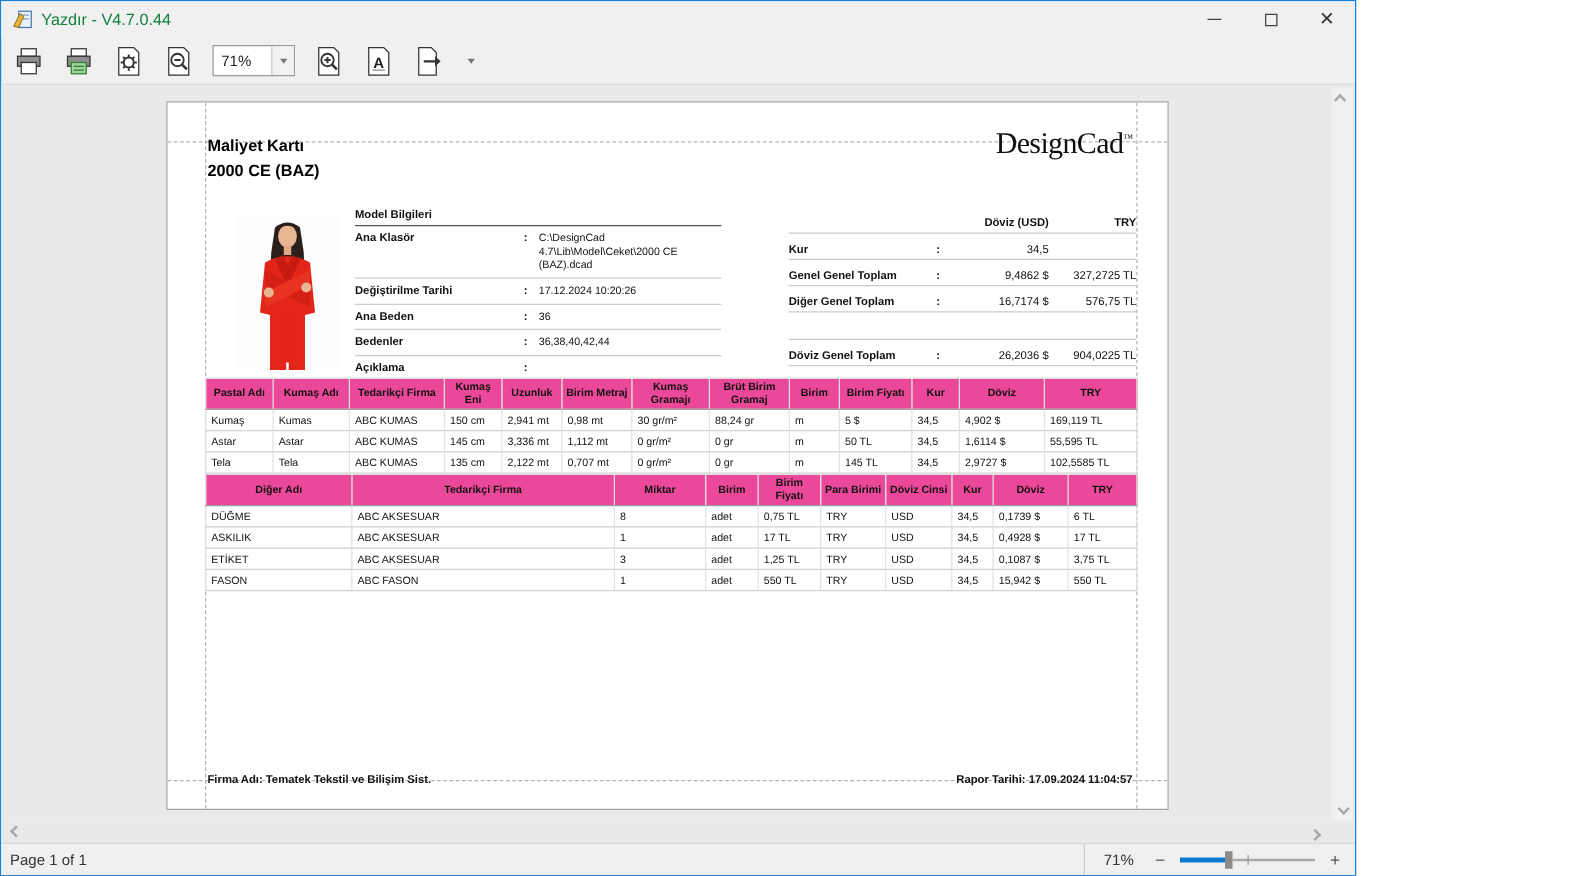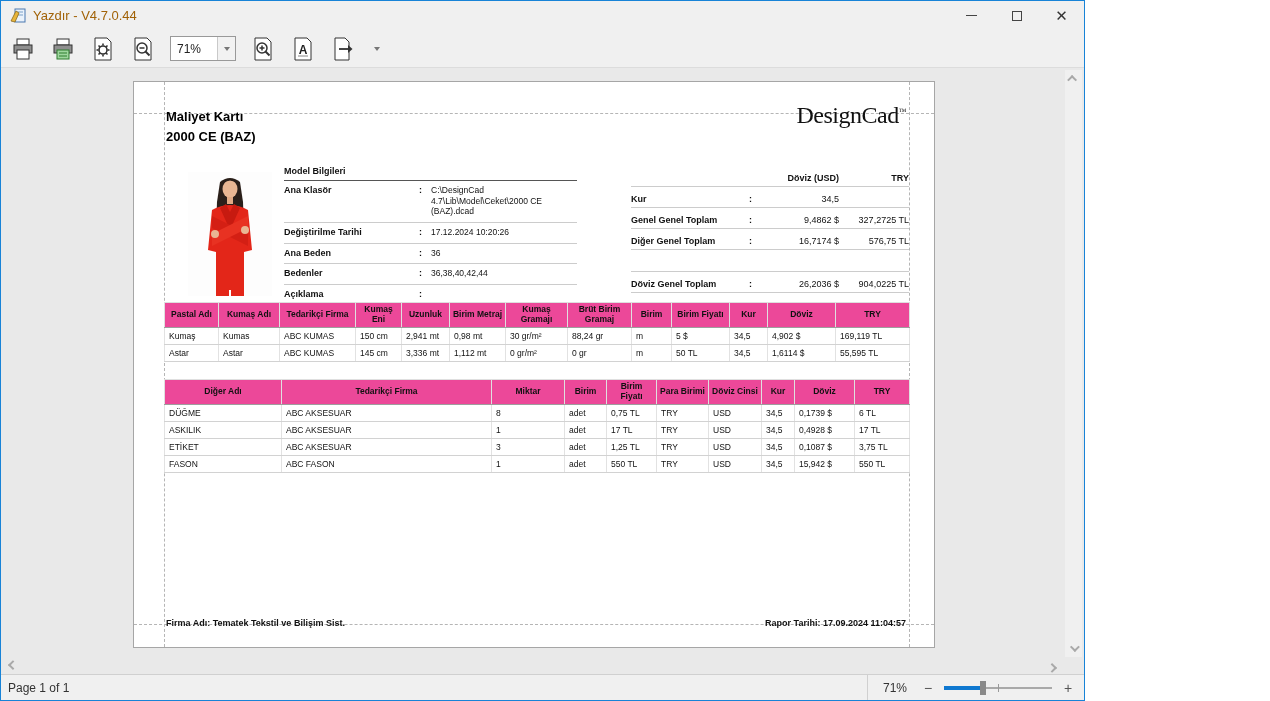--- a/index.html
+++ b/index.html
@@ -4,21 +4,21 @@
 <style>
   * { box-sizing: border-box; margin: 0; padding: 0; }
   html,body { width:1270px; height:701px; background:#fff; overflow:hidden;
     font-family:"Liberation Sans", sans-serif; }
   .window { position:absolute; left:0; top:0; width:1085px; height:701px;
     border:1px solid #1883d7; background:#f0f0f0; display:flex; flex-direction:column; }
 
   
   .titlebar { height:29px; display:flex; align-items:center; background:#f0f0f0; flex:0 0 auto; }
   .app-icon { width:18px; height:16px; margin:0 6px 0 8px; }
-  .title-text { font-size:13px; color:#a16207; }
+  .title-text { font-size:13px; color:#15803d; }
   .win-controls { margin-left:auto; display:flex; height:100%; }
   .win-btn { width:45px; height:100%; display:flex; align-items:center; justify-content:center; color:#444; }
   .glyph-min { width:11px; height:1px; background:#444; }
   .glyph-max { width:10px; height:10px; border:1px solid #444; }
   .glyph-close { font-size:15px; line-height:1; color:#333; }
 
   
   .toolbar { height:37px; display:flex; align-items:center; padding-left:9px; gap:14px; flex:0 0 auto; }
   .tbtn { width:26px; height:26px; display:flex; align-items:center; justify-content:center; }
   .combo { width:66px; height:25px; background:#fff; border:1px solid #999; display:flex; align-items:center; }
@@ -333,20 +333,35 @@
               <td>3,336 mt</td>
               <td>1,112 mt</td>
               <td>0 gr/m²</td>
               <td>0 gr</td>
               <td>m</td>
               <td>50 TL</td>
               <td>34,5</td>
               <td>1,6114 $</td>
               <td>55,595 TL</td>
             </tr>
+            <tr>
+              <td>Tela</td>
+              <td>Tela</td>
+              <td>ABC KUMAS</td>
+              <td>135 cm</td>
+              <td>2,122 mt</td>
+              <td>0,707 mt</td>
+              <td>0 gr/m²</td>
+              <td>0 gr</td>
+              <td>m</td>
+              <td>145 TL</td>
+              <td>34,5</td>
+              <td>2,9727 $</td>
+              <td>102,5585 TL</td>
+            </tr>
           </tbody>
         </table>
 
       <table class="rtable" id="other-table">
           <thead>
             <tr>
               <th style="width: 117px;">Diğer Adı</th>
               <th style="width: 210px;">Tedarikçi Firma</th>
               <th style="width: 73px;">Miktar</th>
               <th style="width: 42px;">Birim</th>

